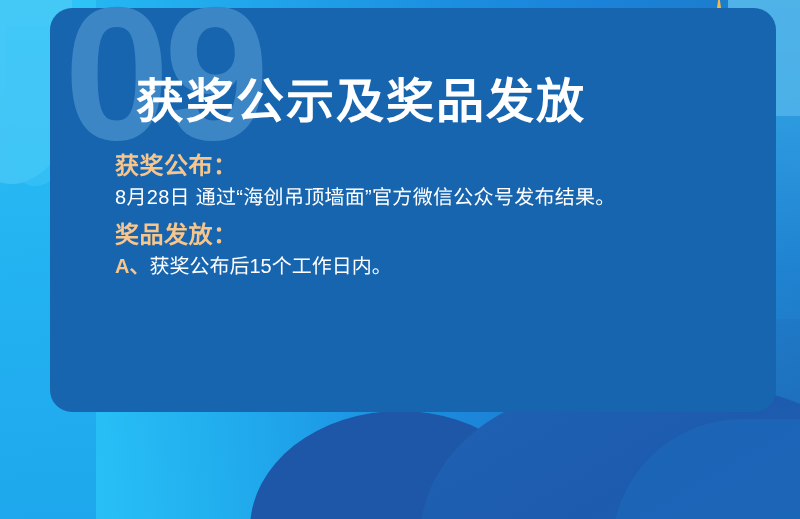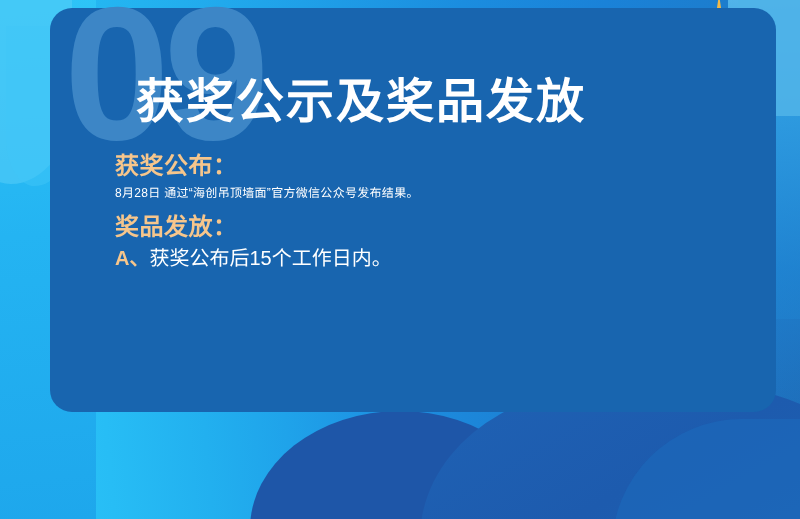--- a/index.html
+++ b/index.html
@@ -201,21 +201,21 @@
     font-size: 24px;
     font-weight: 700;
     line-height: 1.0;
     margin: 0 0 9px 0;
     letter-spacing: .5px;
   }
   .label-2 { margin-top: 16px; }
 
   .line {
     color: #ffffff;
-    font-size: 12px;
+    font-size: 20px;
     font-weight: 400;
     line-height: 1.0;
     margin: 0 0 8px 0;
     letter-spacing: .3px;
     white-space: nowrap;
   }
 
   .item {
     margin: 0 0 13px 0;
     font-size: 20px;

